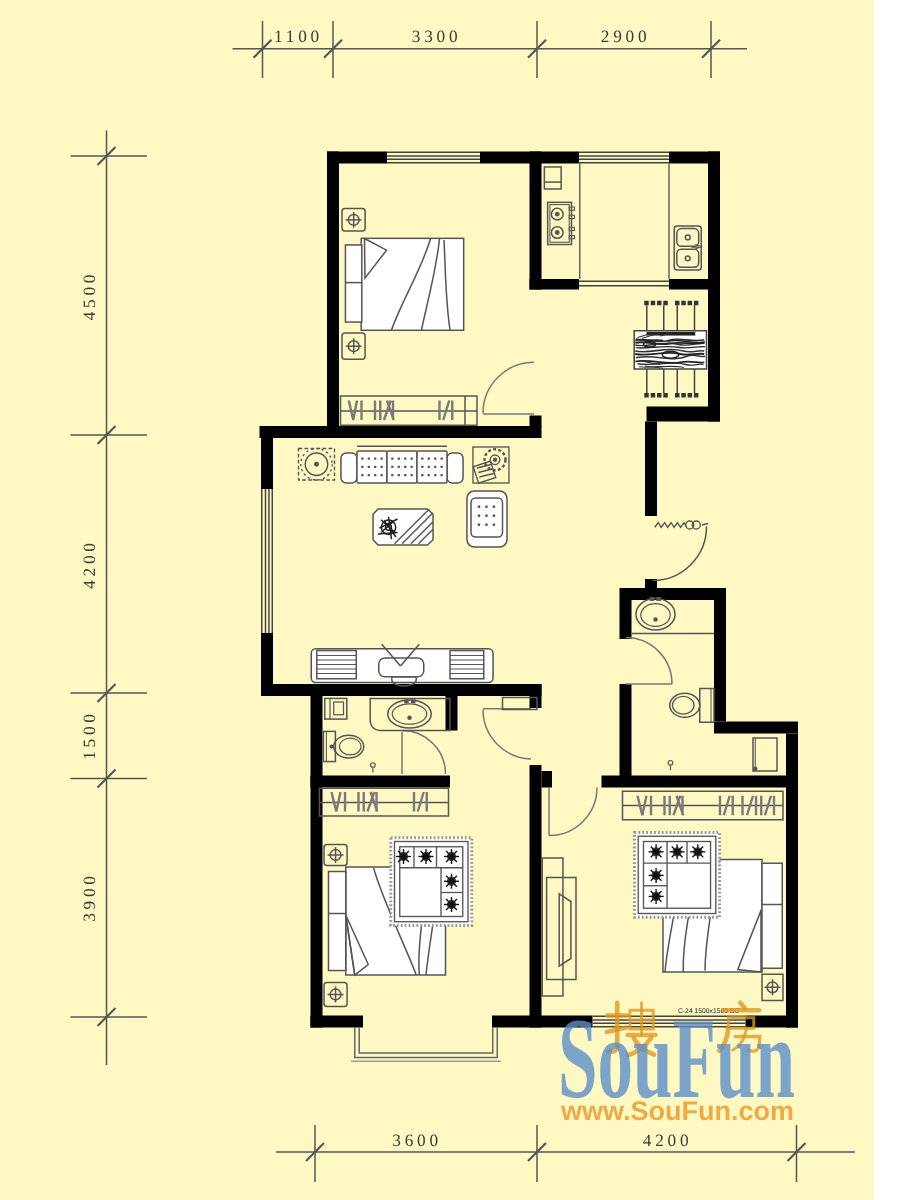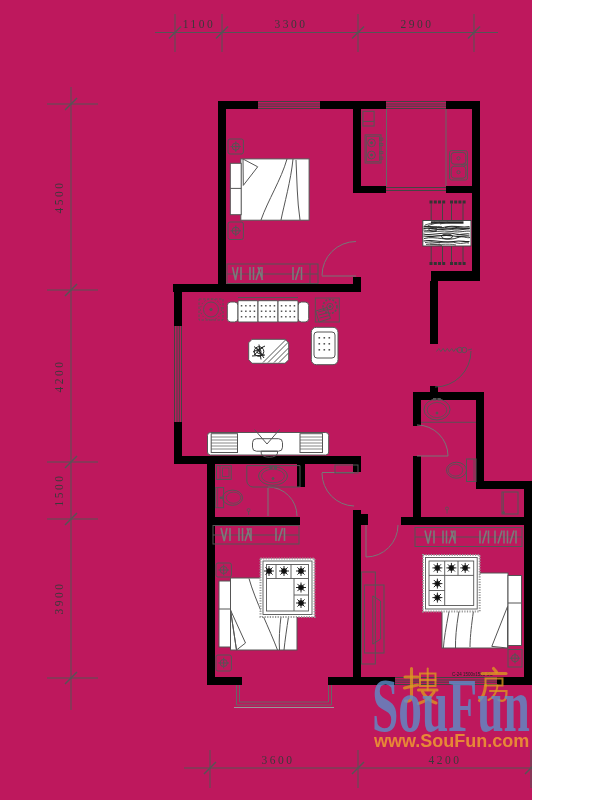--- a/index.html
+++ b/index.html
@@ -1,16 +1,16 @@
 <!DOCTYPE html>
 <html><head>
 <meta charset="utf-8">
 <style>
 html,body{margin:0;padding:0;background:#fff;}
-#page{position:relative;width:532px;height:800px;background:#be185d;overflow:hidden;}
+#page{position:relative;width:583px;height:800px;background:#fef9c3;overflow:hidden;}
 svg{position:absolute;left:0;top:0;}
 .dim{font-family:"Liberation Serif",serif;font-size:11.5px;fill:#3a3a3a;letter-spacing:2.5px;}
 </style>
 </head>
 <body>
 <div id="page">
 <svg width="600" height="800" viewBox="0 0 600 800" fill="none">
 
 <g stroke="#555" stroke-width="1">
 <line x1="155" y1="32.5" x2="498" y2="32.5"></line>

